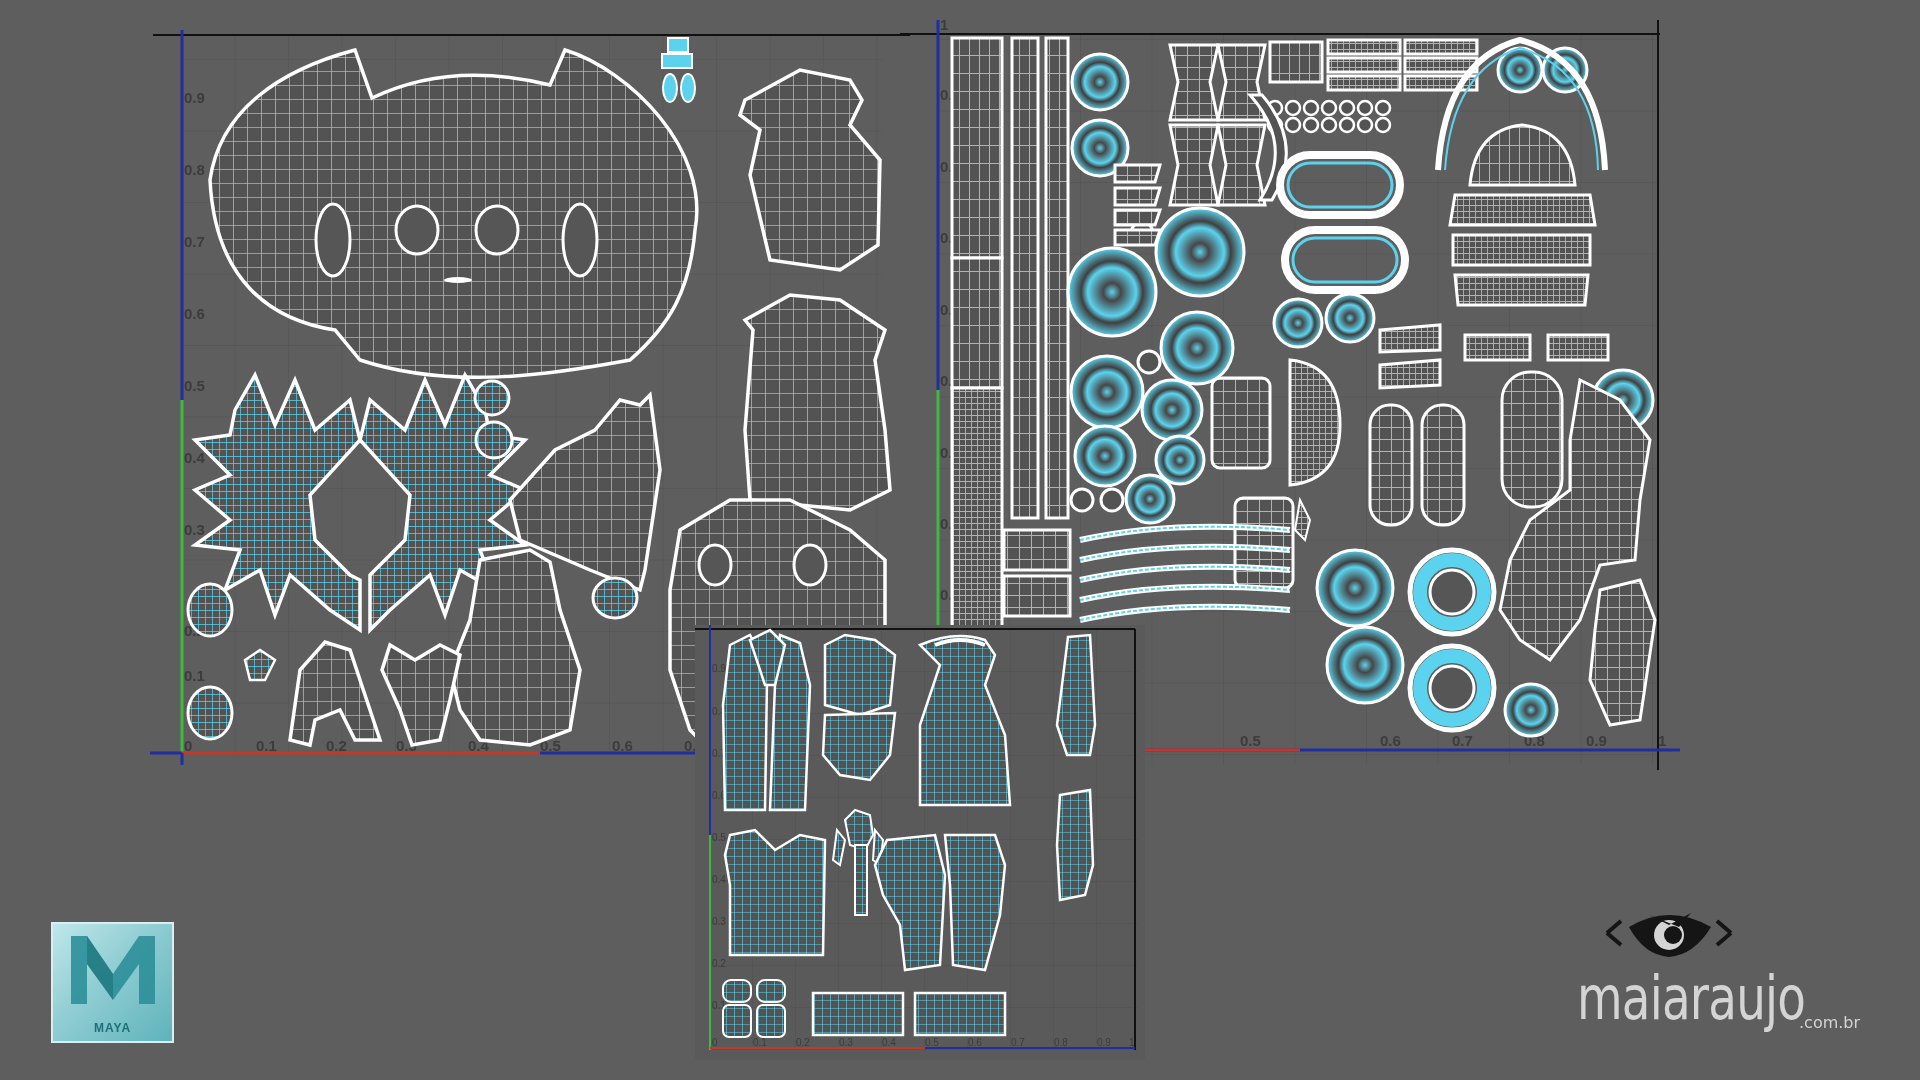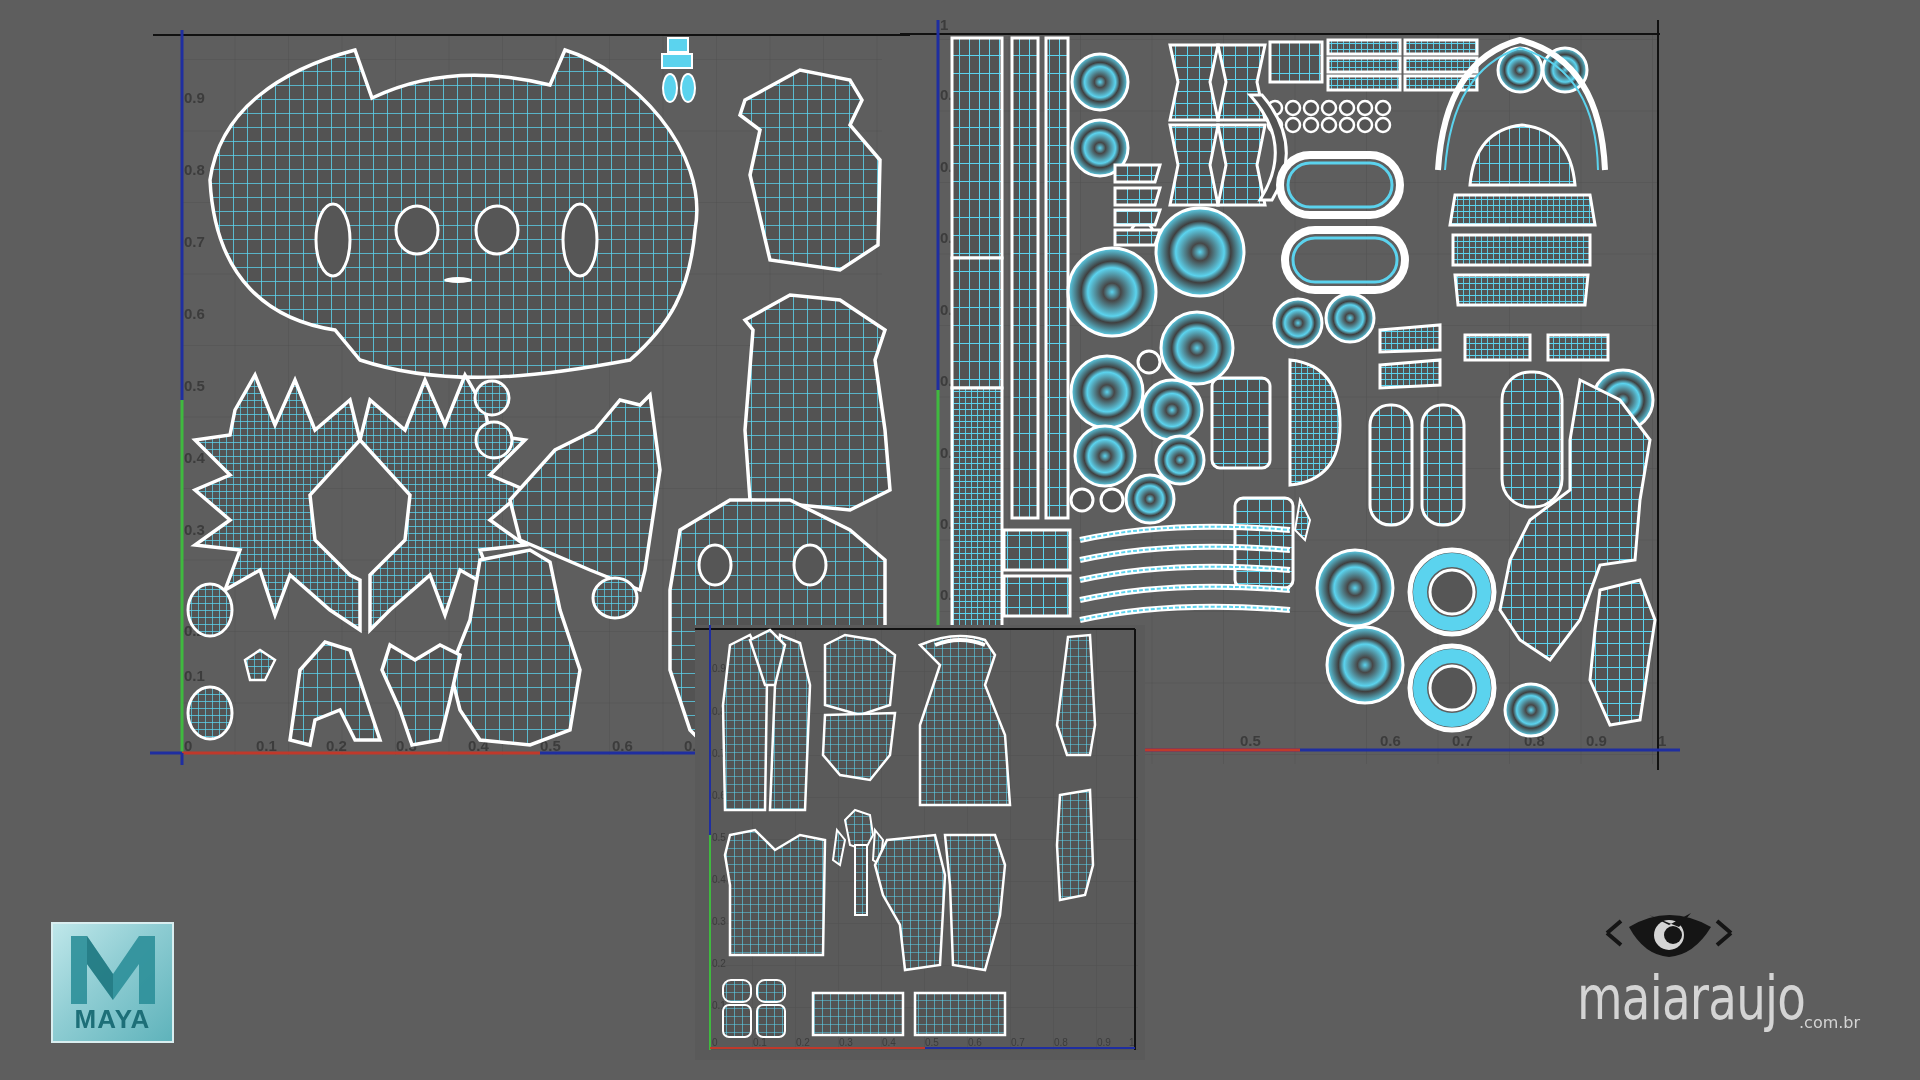--- a/index.html
+++ b/index.html
@@ -3,21 +3,21 @@
 <meta charset="utf-8">
 <style>
   html,body{margin:0;padding:0;}
   body{width:1920px;height:1080px;background:#5e5e5e;position:relative;overflow:hidden;font-family:"Liberation Sans",sans-serif;}
   .panel{position:absolute;background:#565656;}
   .panel svg{position:absolute;left:0;top:0;}
   .tick{font-family:"Liberation Sans",sans-serif;font-size:15px;fill:#3c3c3c;font-weight:bold;}
   .tick-s{font-family:"Liberation Sans",sans-serif;font-size:10px;fill:#3c3c3c;}
   .logo{position:absolute;left:51px;top:922px;width:123px;height:121px;background:linear-gradient(135deg,#bfe7ea 0%,#8fcdd3 45%,#5fb3bb 100%);border:2px solid #d9eef0;box-sizing:border-box;}
   .logo .m{position:absolute;left:14px;top:6px;width:92px;height:78px;}
-  .logo .lbl{position:absolute;left:0;right:0;bottom:6px;text-align:center;color:#1d6f78;font-weight:bold;font-size:26px;letter-spacing:1px;}
+  .logo .lbl{position:absolute;left:0;right:0;bottom:6px;text-align:center;color:#1d6f78;font-weight:bold;font-size:12px;letter-spacing:1px;}
   .wm{position:absolute;left:1569px;top:905px;width:290px;height:150px;}
   .wm .word{position:absolute;left:8px;top:58px;font-size:60px;color:#d4d4d4;letter-spacing:-1px;font-family:"DejaVu Sans",sans-serif;font-weight:normal;transform:scaleX(0.78);transform-origin:left top;}
   .wm .dom{position:absolute;left:230px;top:108px;font-size:16px;color:#d4d4d4;font-family:"DejaVu Sans",sans-serif;}
 </style>
 </head>
 <body>
 
 <div class="panel" style="left:150px;top:30px;width:760px;height:735px;background:transparent;">
   <svg width="760" height="735" viewBox="0 0 760 735">
     <defs>

